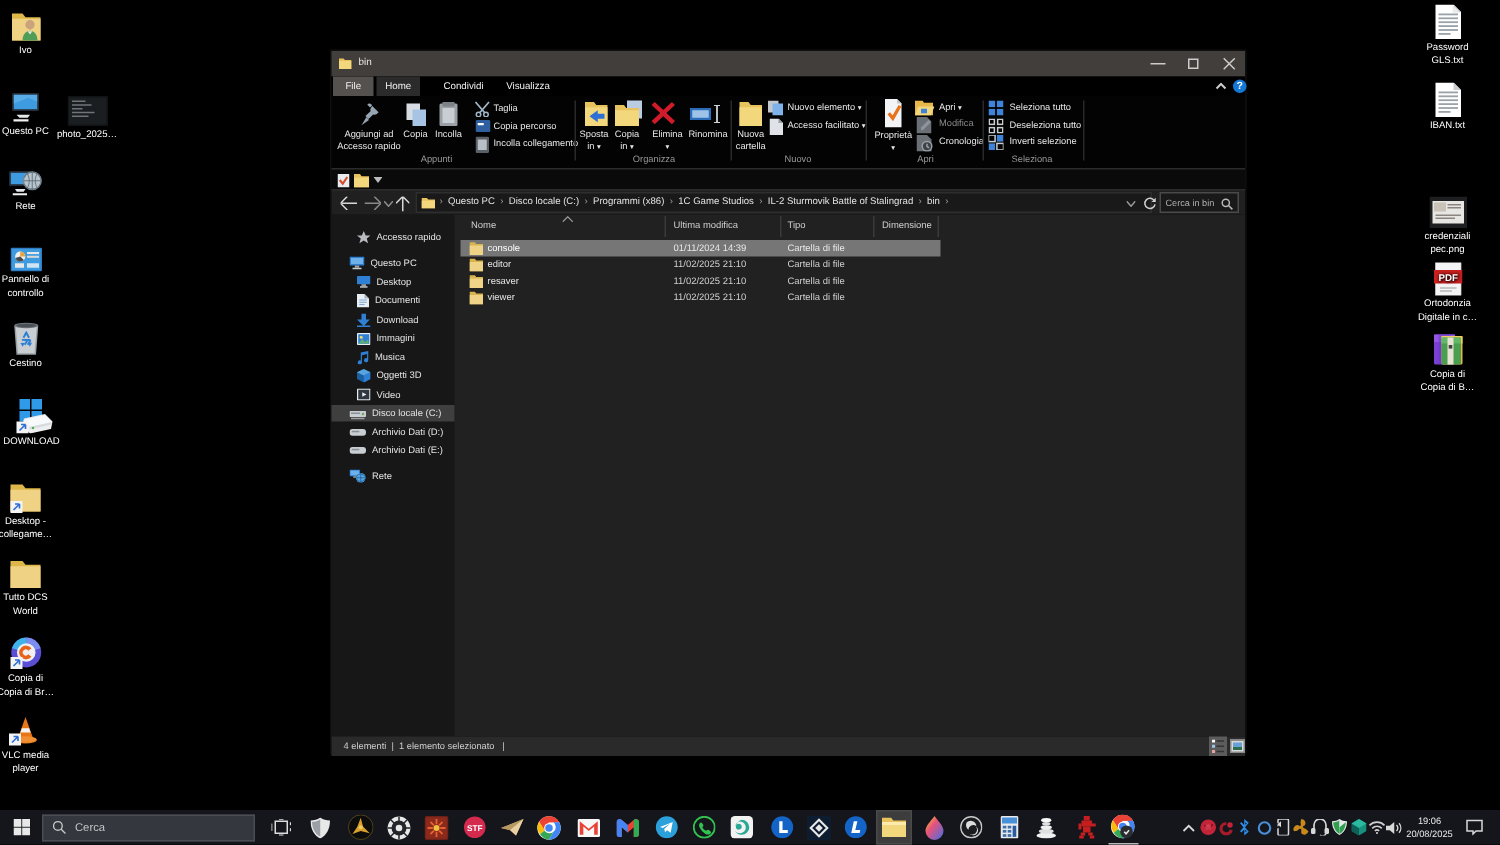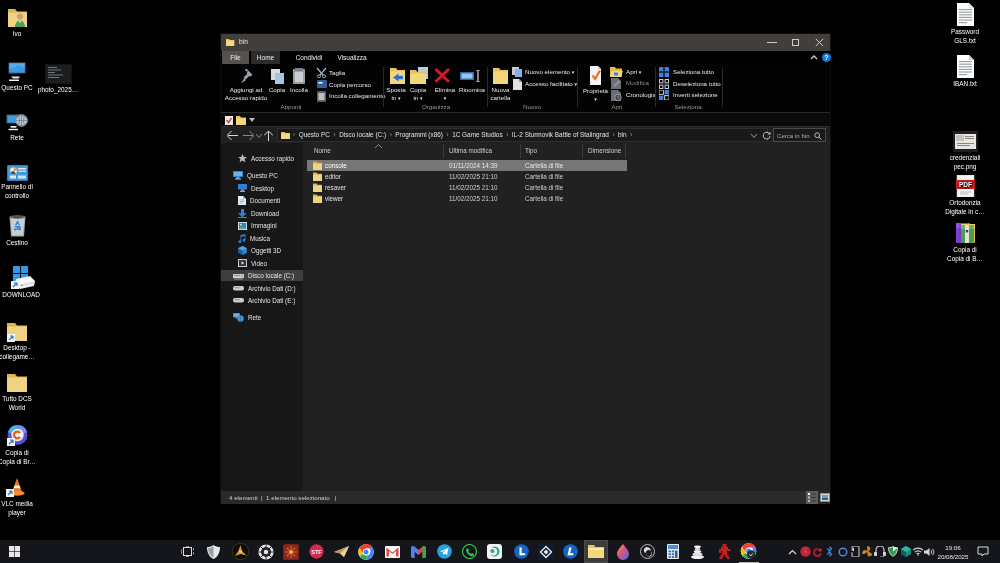--- a/index.html
+++ b/index.html
@@ -544,20 +544,26 @@
   <div class="ti" style="left:3px;width:22px;">
         <svg width="11" height="11" viewBox="0 0 11 11">
           <g fill="#e8e8e8">
             <rect width="5.2" height="5.2"></rect>
             <rect x="5.8" width="5.2" height="5.2"></rect>
             <rect y="5.8" width="5.2" height="5.2"></rect>
             <rect x="5.8" y="5.8" width="5.2" height="5.2"></rect>
           </g>
         </svg>
       </div>
+  <div class="abs" style="left:28px;top:2.5px;width:142px;height:18px;background:#34373d;border:1px solid #4a4d53;display:flex;align-items:center;color:#c8c9cb;font-size:7.5px;">
+    <svg style="margin:0 6px 0 6px" width="9" height="9" viewBox="0 0 9 9">
+          <circle cx="3.6" cy="3.6" r="2.9" stroke="#c8c9cb" fill="none" stroke-width=".9"></circle>
+          <path d="M5.8 5.8L8.6 8.6" stroke="#c8c9cb" stroke-width=".9"></path>
+        </svg>Cerca
+  </div>
   <div class="ti" style="left:177px;width:20px;">
         <svg width="13" height="11" viewBox="0 0 13 11">
           <rect x="2.5" y="1.5" width="8" height="8" fill="none" stroke="#dcdcdc" stroke-width="1"></rect>
           <path d="M0 3v5M12.8 2.2v2M12.8 6.2v2M5 0h3M5 10.8h3" stroke="#dcdcdc" stroke-width="1.1"></path>
         </svg>
       </div>
   <div class="ti" style="left:203px;width:20px;">
         <svg width="13" height="14" viewBox="0 0 13 14">
           <path d="M6.5 0C8.5 1.5 10.5 2 13 2c0 6-2.5 10-6.5 12C2.5 12 0 8 0 2 2.5 2 4.5 1.5 6.5 0z" fill="#e8e8e8"></path>
           <path d="M6.5 1.2V12.7C3 11 1.2 7.5 1 3 3.2 2.9 5 2.4 6.5 1.2z" fill="#9aa0a6"></path>

